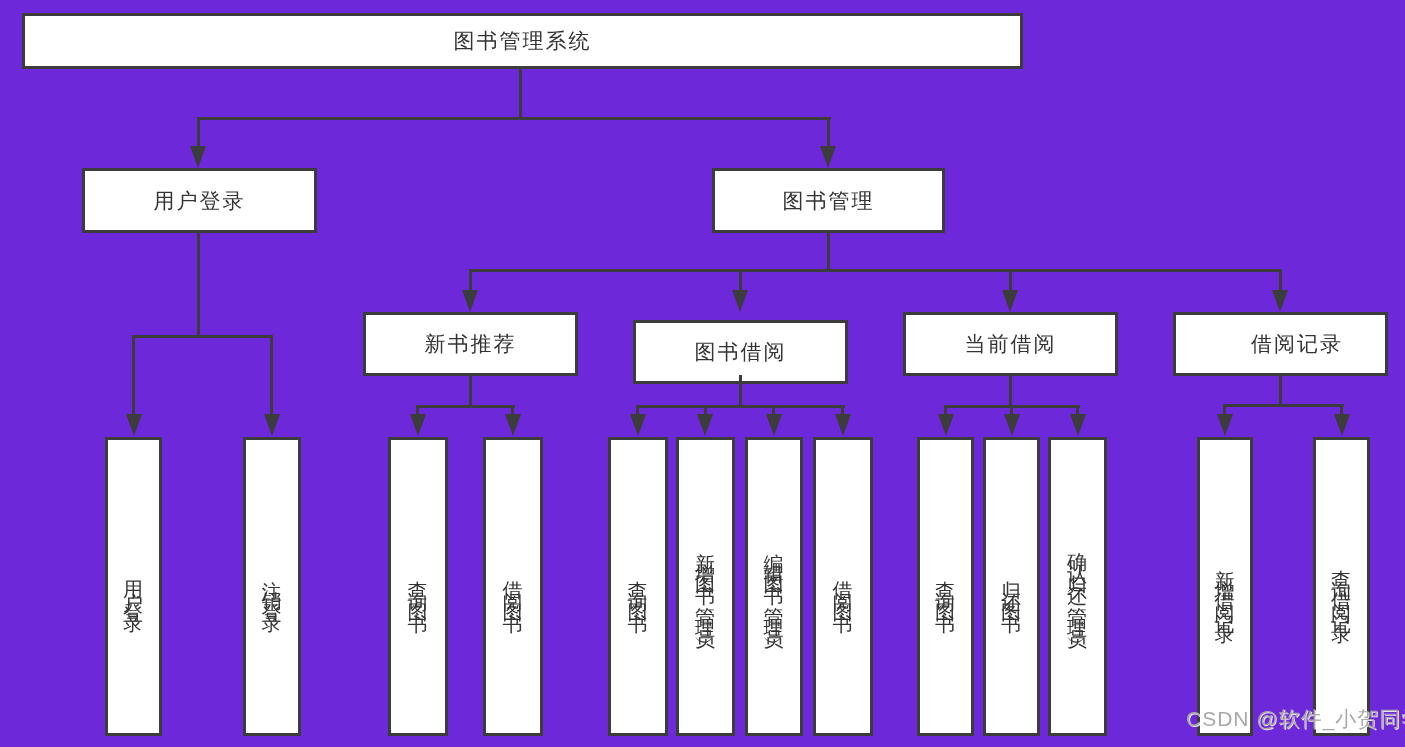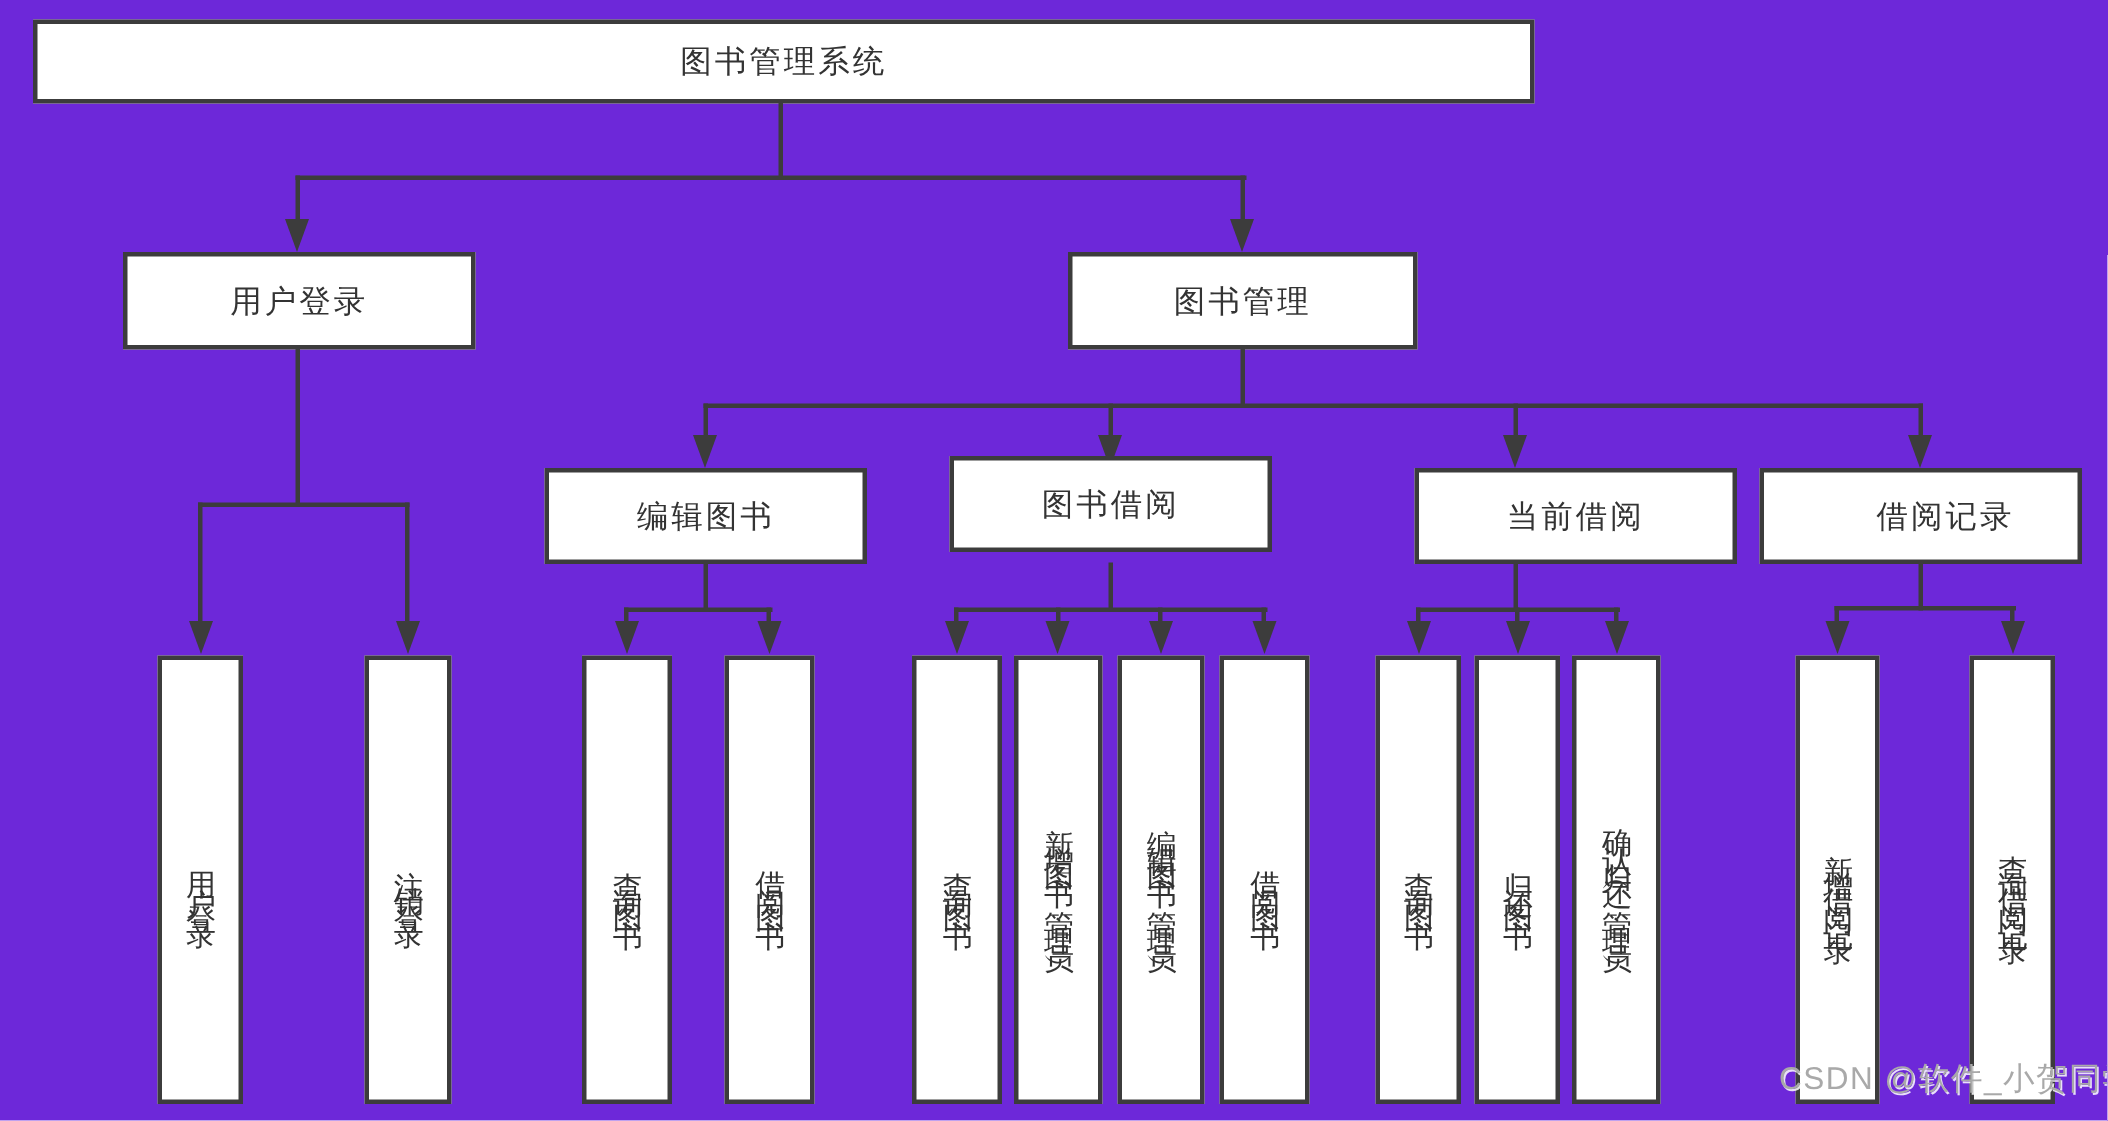--- a/index.html
+++ b/index.html
@@ -95,23 +95,23 @@
   <div class="hline" style="left:469px; top:269px; width:813px;"></div>
   <div class="vline" style="left:469px; top:269px; height:23px;"></div>
   <div class="arrow" style="left:462px; top:290px;"></div>
   <div class="vline" style="left:739px; top:269px; height:23px;"></div>
   <div class="arrow" style="left:732px; top:290px;"></div>
   <div class="vline" style="left:1009px; top:269px; height:23px;"></div>
   <div class="arrow" style="left:1002px; top:290px;"></div>
   <div class="vline" style="left:1279px; top:269px; height:23px;"></div>
   <div class="arrow" style="left:1272px; top:290px;"></div>
 
-  <div class="node" style="left:363px; top:312px; width:215px; height:64px;">编辑图书</div>
-  <div class="node" style="left:633px; top:304px; width:215px; height:64px;">图书借阅</div>
-  <div class="node" style="left:903px; top:312px; width:215px; height:64px;margin-left:40px;">当前借阅</div>
+  <div class="node" style="left:363px; top:312px; width:215px; height:64px;">新书推荐</div>
+  <div class="node" style="left:633px; top:320px; width:215px; height:64px;">图书借阅</div>
+  <div class="node" style="left:903px; top:312px; width:215px; height:64px;">当前借阅</div>
   <div class="node" style="left:1173px; top:312px; width:215px; height:64px;padding-left:33px;">借阅记录</div>
 
   <div class="vline" style="left:469px; top:375px; height:33px;"></div>
   <div class="hline" style="left:416px; top:405px; width:99px;"></div>
   <div class="vline" style="left:416px; top:405px; height:12px;"></div>
   <div class="arrow" style="left:410px; top:414px;"></div>
   <div class="vline" style="left:511px; top:405px; height:12px;"></div>
   <div class="arrow" style="left:505px; top:414px;"></div>
 
   <div class="vline" style="left:739px; top:375px; height:33px;"></div>

